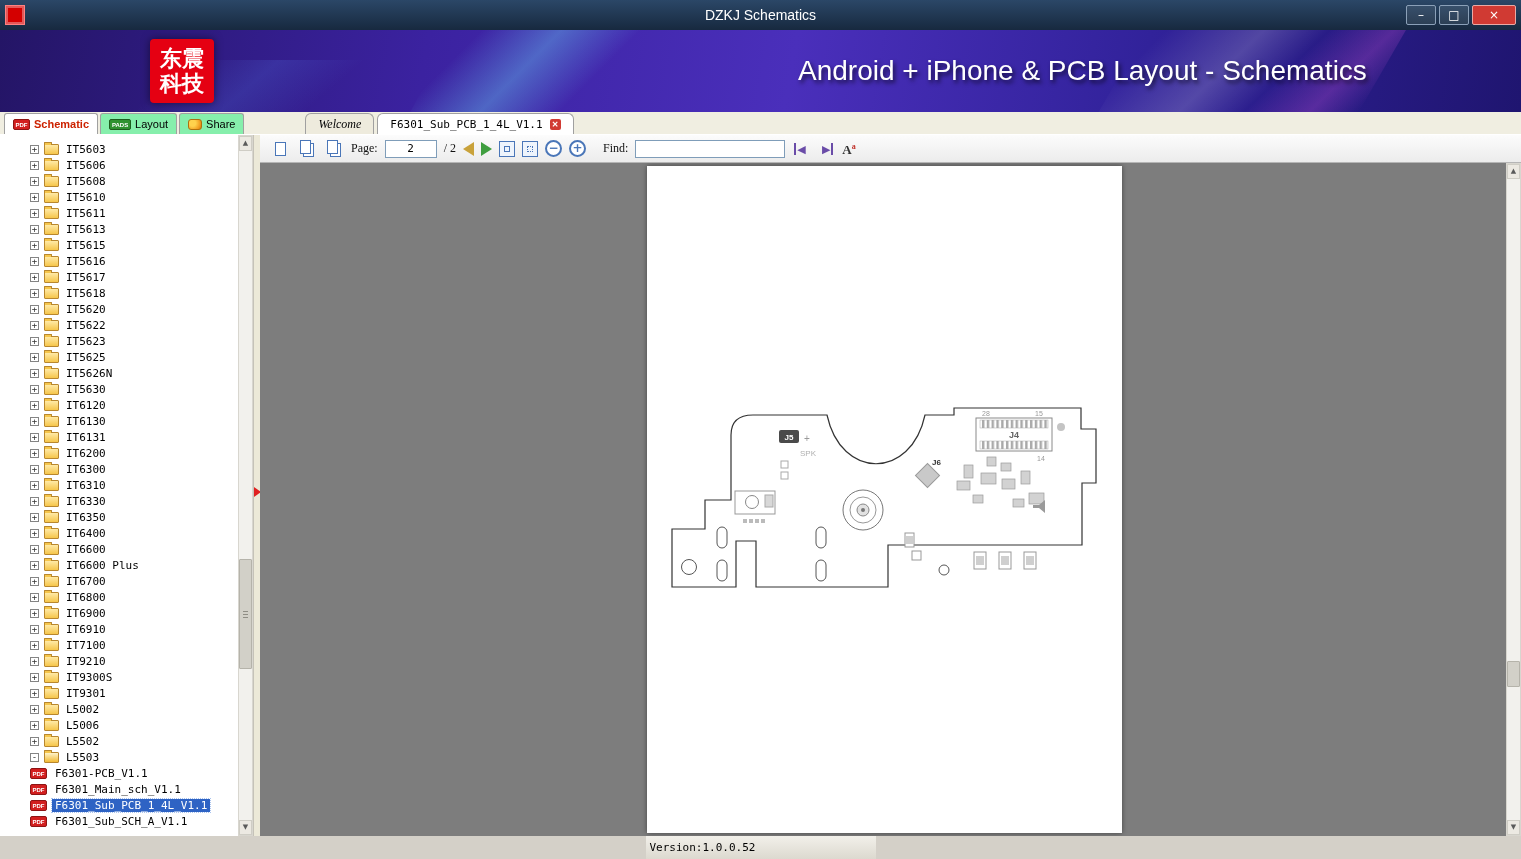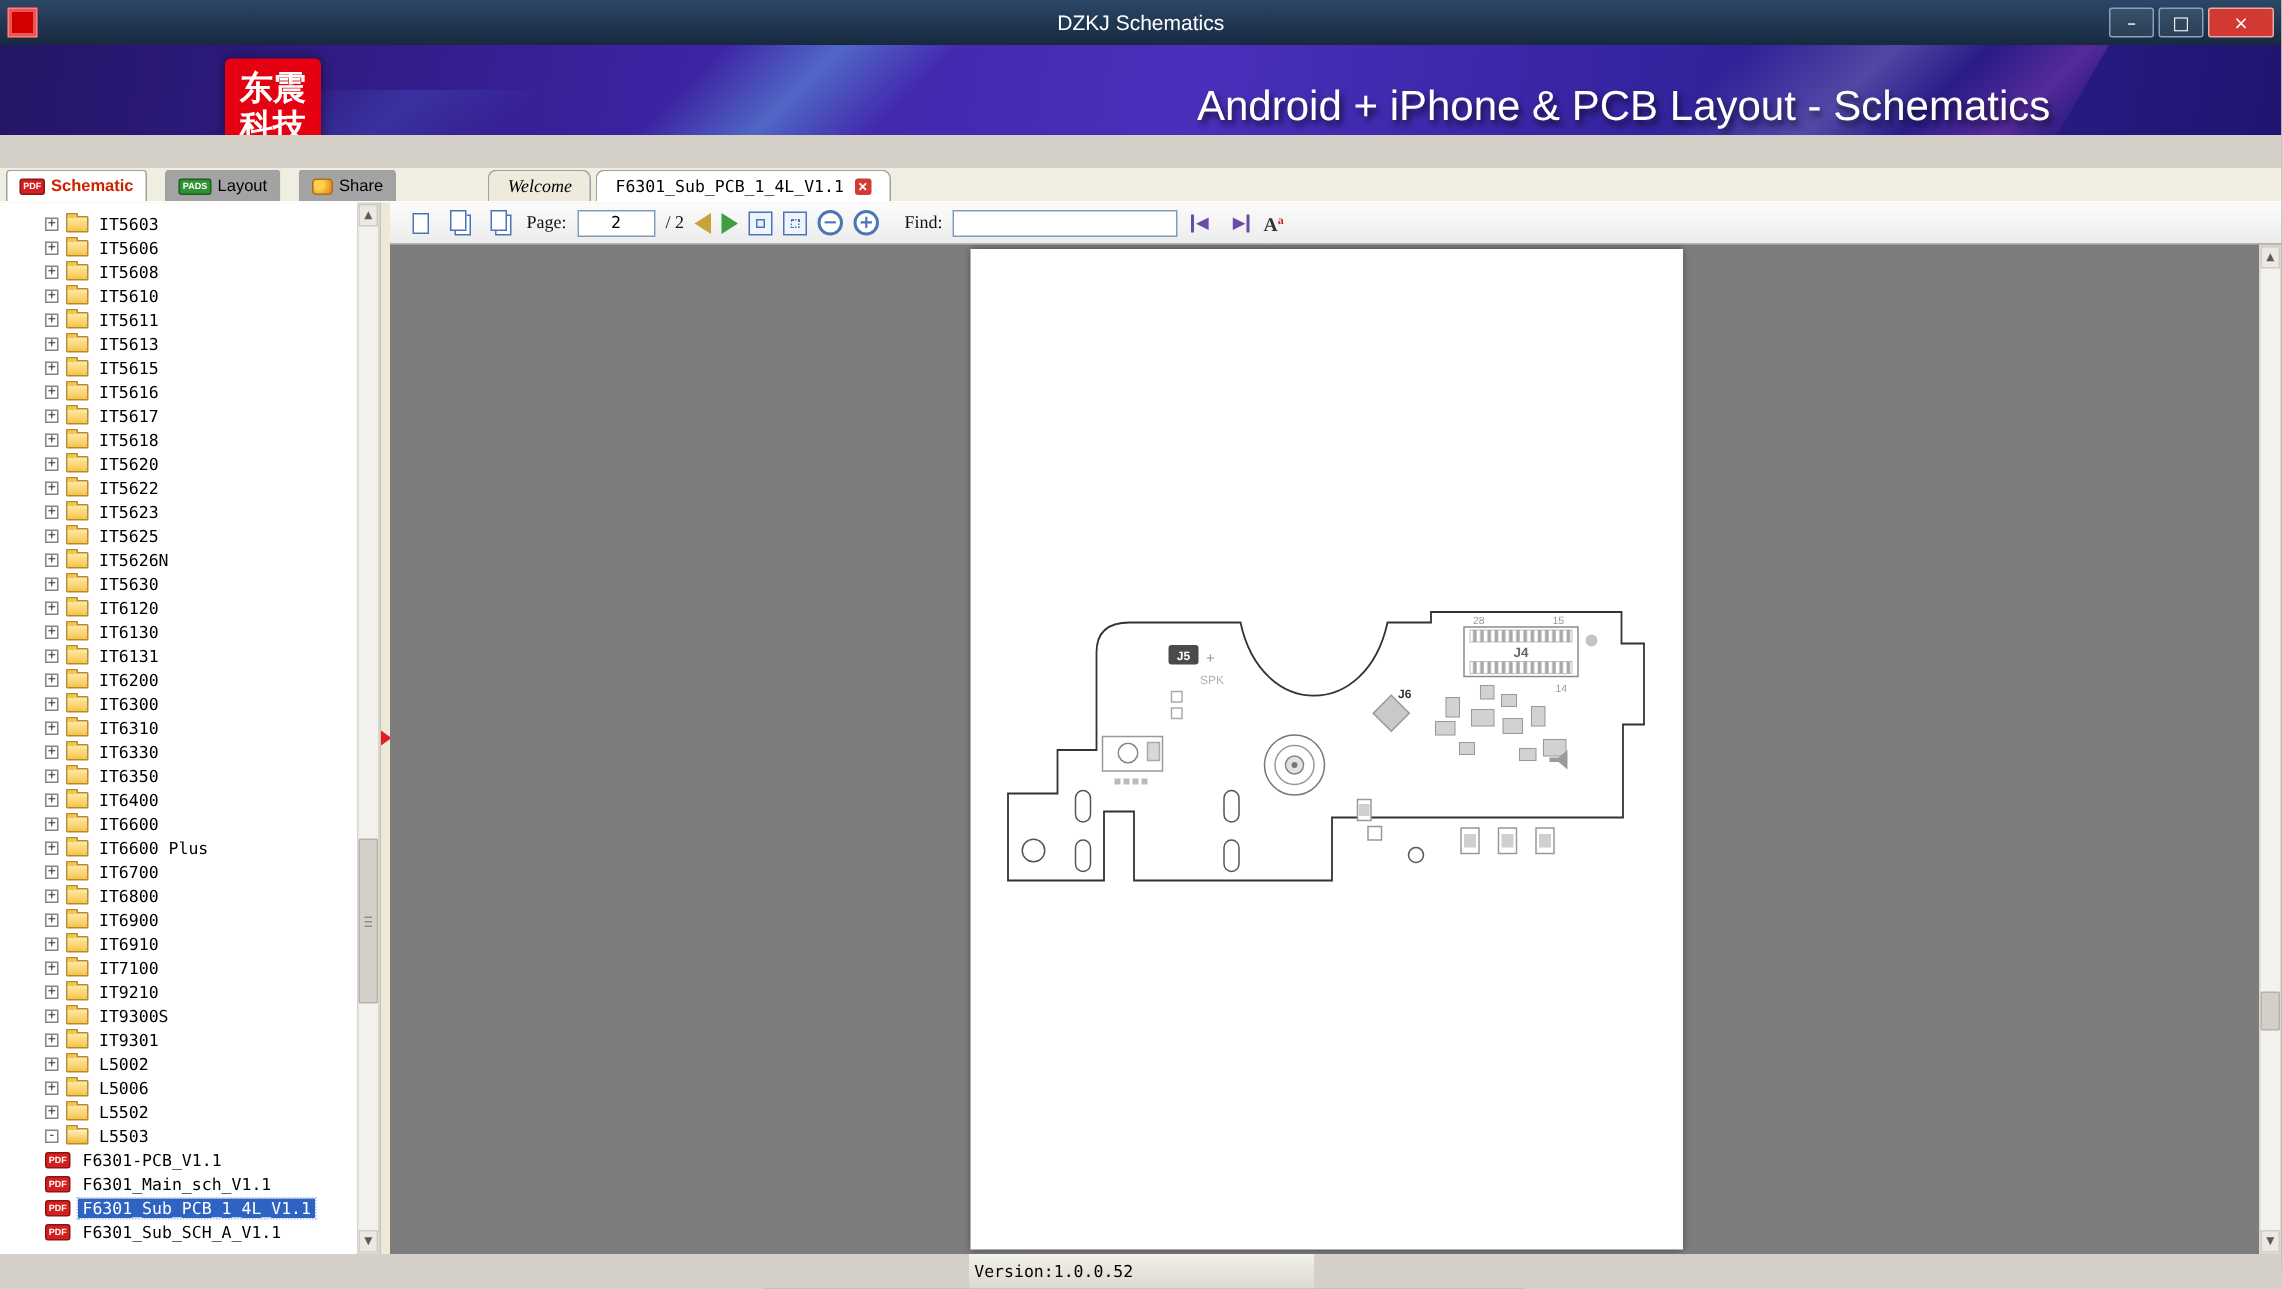--- a/index.html
+++ b/index.html
@@ -11,42 +11,42 @@
     background:linear-gradient(#2b4767,#17293f); display:flex; align-items:center; color:#fff; }
   .app-icon { width:20px; height:20px; margin-left:5px; background:#d40000;
     border:1px solid #ff8080; box-shadow:inset 0 0 0 2px rgba(255,255,255,.35); z-index:2; }
   .win-title { position:absolute; left:0; right:0; text-align:center; font-size:14px; }
   .win-buttons { margin-left:auto; display:flex; gap:3px; margin-right:5px; z-index:2; }
   .wbtn { width:30px; height:20px; border:1px solid #8ba0b8; background:rgba(255,255,255,.08);
     color:#fff; font:12px/18px "DejaVu Sans",sans-serif; text-align:center; border-radius:2px; cursor:default; }
   .wbtn.close { width:44px; background:#d03a33; border-color:#eaa9a4; }
 
   
-  .banner { position:absolute; top:30px; left:0; right:0; height:60px; overflow:hidden;
+  .banner { position:absolute; top:30px; left:0; right:0; height:82px; overflow:hidden;
     background:linear-gradient(100deg,#241566 0%,#3b22a0 28%,#4a2fbb 52%,#31229a 75%,#1f1570 100%); }
   .streak { position:absolute; pointer-events:none; }
   .streak.s1 { left:430px; top:-25px; width:200px; height:140px; transform:skewX(-28deg);
     background:linear-gradient(115deg,transparent 15%,rgba(110,225,255,.35) 45%,transparent 75%); }
   .streak.s2 { left:1120px; top:-25px; width:260px; height:140px; transform:skewX(-30deg);
     background:linear-gradient(115deg,transparent 10%,rgba(255,255,255,.18) 40%,transparent 60%,rgba(230,90,230,.25) 80%,transparent 95%); }
   .streak.s3 { left:60px; top:30px; width:300px; height:90px; transform:skewX(-35deg);
     background:linear-gradient(115deg,transparent 30%,rgba(90,140,255,.18) 55%,transparent 80%); }
   .brand-logo { position:absolute; left:150px; top:9px; width:64px; height:64px; background:#e50012;
     border-radius:4px; display:flex; flex-direction:column; align-items:center; justify-content:center;
     color:#fff; font-weight:bold; font-size:22px; line-height:1.15; box-shadow:0 0 8px rgba(0,0,0,.5); }
   .app-name { position:absolute; left:233px; top:16px; font-size:40px; font-weight:bold; color:#fff;
     letter-spacing:1px; text-shadow:2px 3px 4px rgba(0,0,0,.65); }
   .tagline { position:absolute; left:798px; top:25px; font-size:28px; font-weight:normal; color:#fff;
     text-shadow:2px 3px 4px rgba(0,0,0,.65); }
 
   
   .tabbar { position:absolute; top:112px; left:0; right:0; height:23px; background:#f0eee1;
     border-bottom:1px solid #fff; display:flex; align-items:flex-end; }
-  .tool-tab { height:21px; display:flex; align-items:center; gap:4px; padding:0 8px; margin-left:12px;
-    border:1px solid #a0a0a0; border-bottom:none; border-radius:3px 3px 0 0; background:#a3a3a3;
+  .tool-tab { height:21px; display:flex; align-items:center; gap:4px; padding:0 8px; margin-left:2px;
+    border:1px solid #a0a0a0; border-bottom:none; border-radius:3px 3px 0 0; background:#86efac;
     font-size:11px; color:#000; cursor:default; }
   .tool-tab.active { background:#fff; color:#cc2200; font-weight:bold; }
   .tool-tab:first-child { margin-left:4px; }
   .pdfbadge { display:inline-block; width:17px; height:11px; background:#d21f1f; color:#fff;
     font:bold 6px/11px "Liberation Sans",sans-serif; text-align:center; border-radius:2px;
     border:1px solid #8e1414; flex:none; }
   .padsbadge { display:inline-block; width:22px; height:11px; background:#2f9230; color:#fff;
     font:bold 6px/11px "Liberation Sans",sans-serif; text-align:center; border-radius:2px;
     border:1px solid #1d5e1e; flex:none; }
   .shareicon { display:inline-block; width:14px; height:11px; border-radius:3px;

